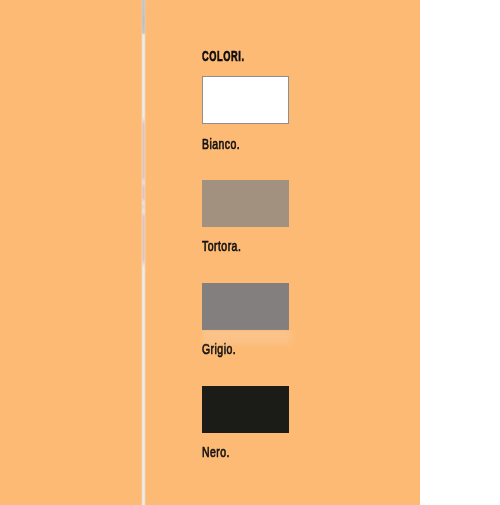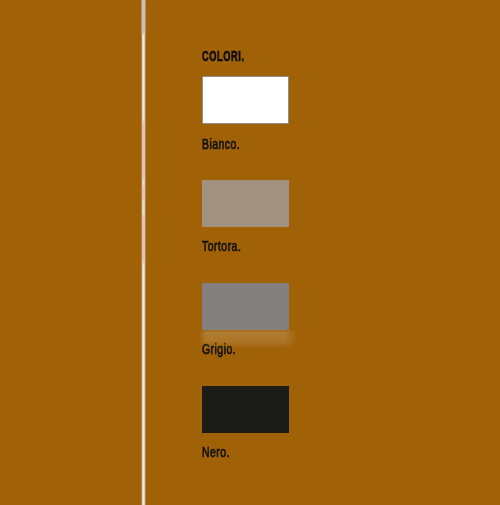--- a/index.html
+++ b/index.html
@@ -1,20 +1,20 @@
 <!DOCTYPE html>
 <html><head>
 <meta charset="utf-8">
 <title>Colori</title>
 <style>
   html,body{margin:0;padding:0;}
   body{width:500px;height:505px;background:#ffffff;overflow:hidden;
        font-family:"Liberation Sans",sans-serif;
        -webkit-font-smoothing:antialiased;}
-  .page{position:relative;width:500px;height:505px;background:#a16207;}
+  .page{position:relative;width:420px;height:505px;background:#fdba74;}
 
   
   .guide{position:absolute;left:140.8px;top:0;width:5px;height:505px;}
   .guide i{position:absolute;left:0;display:block;width:5px;}
 
   .heading{position:absolute;left:201.8px;top:51.4px;
            font-size:14.55px;font-weight:bold;color:#0d0d0d;
            -webkit-text-stroke:0.62px #0d0d0d;
            line-height:10px;white-space:nowrap;letter-spacing:0.93px;
            transform:scaleX(0.636);transform-origin:0 0;}

